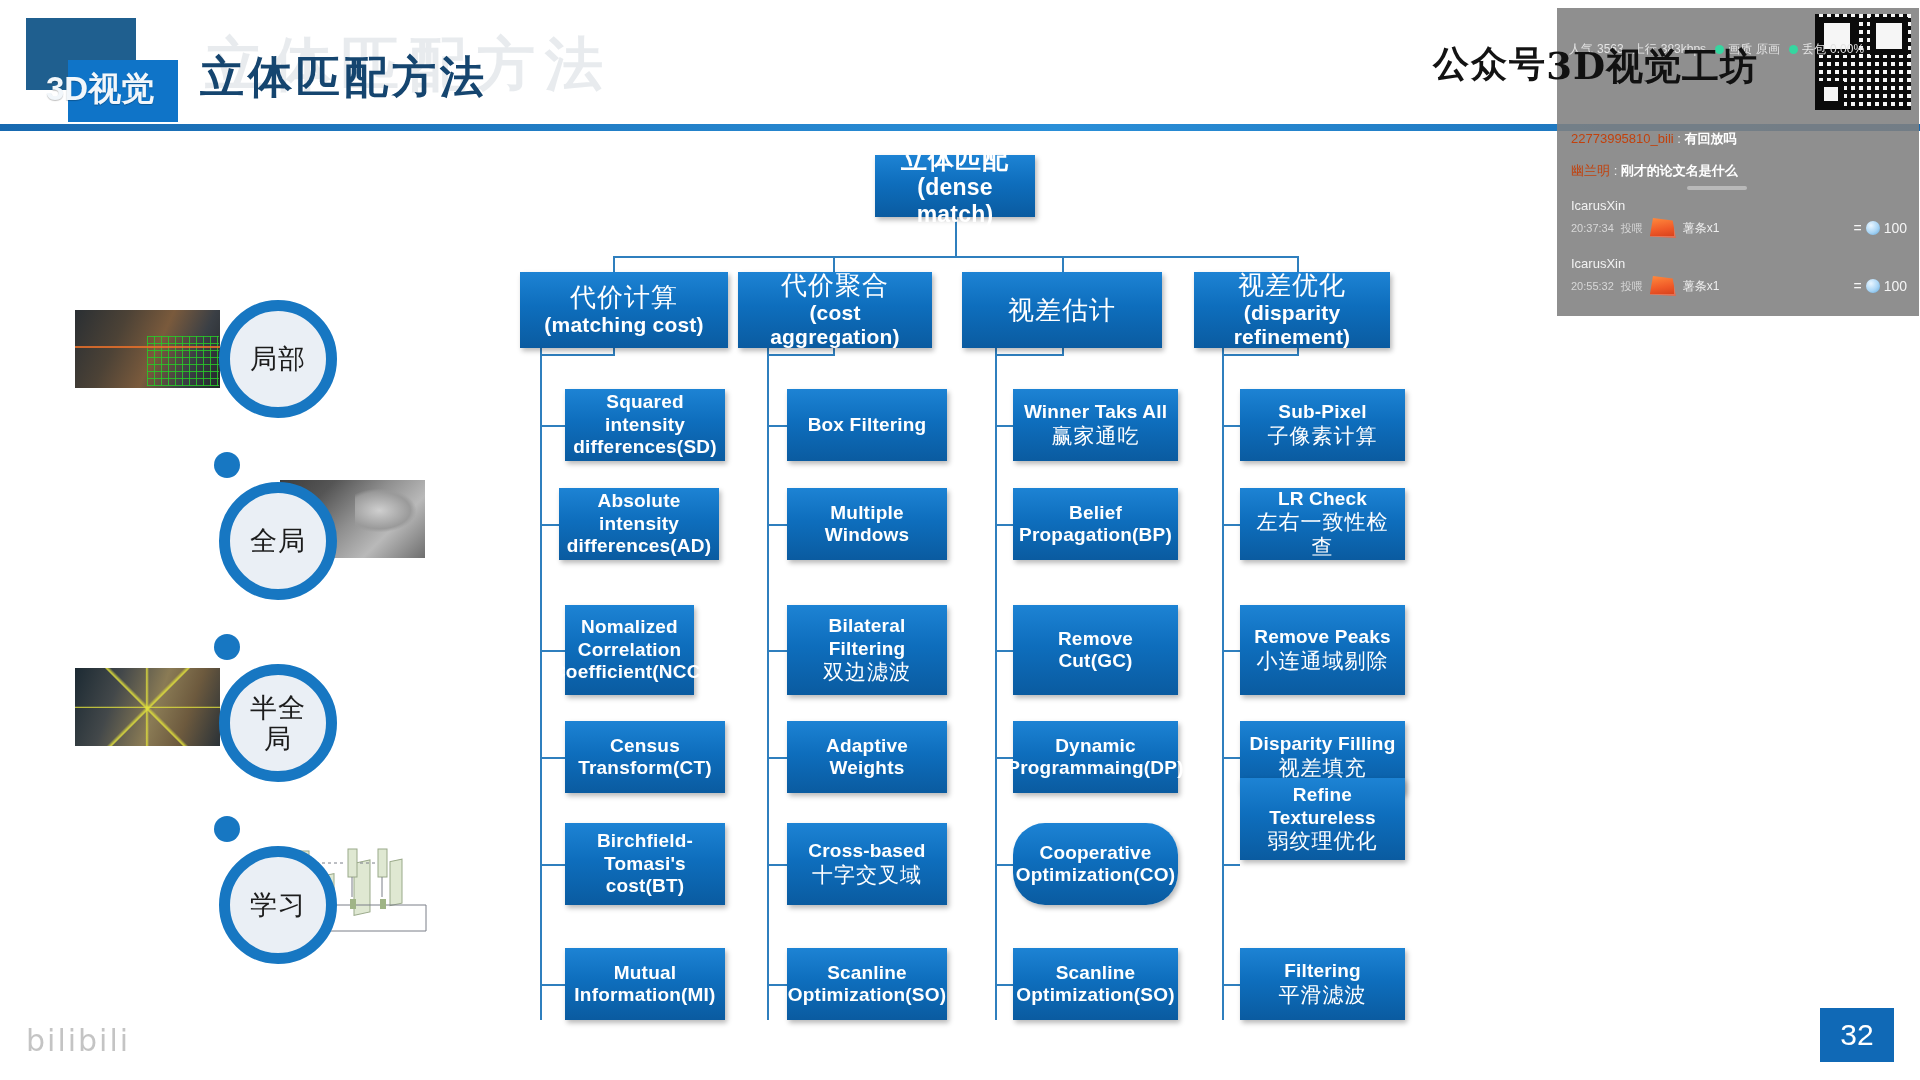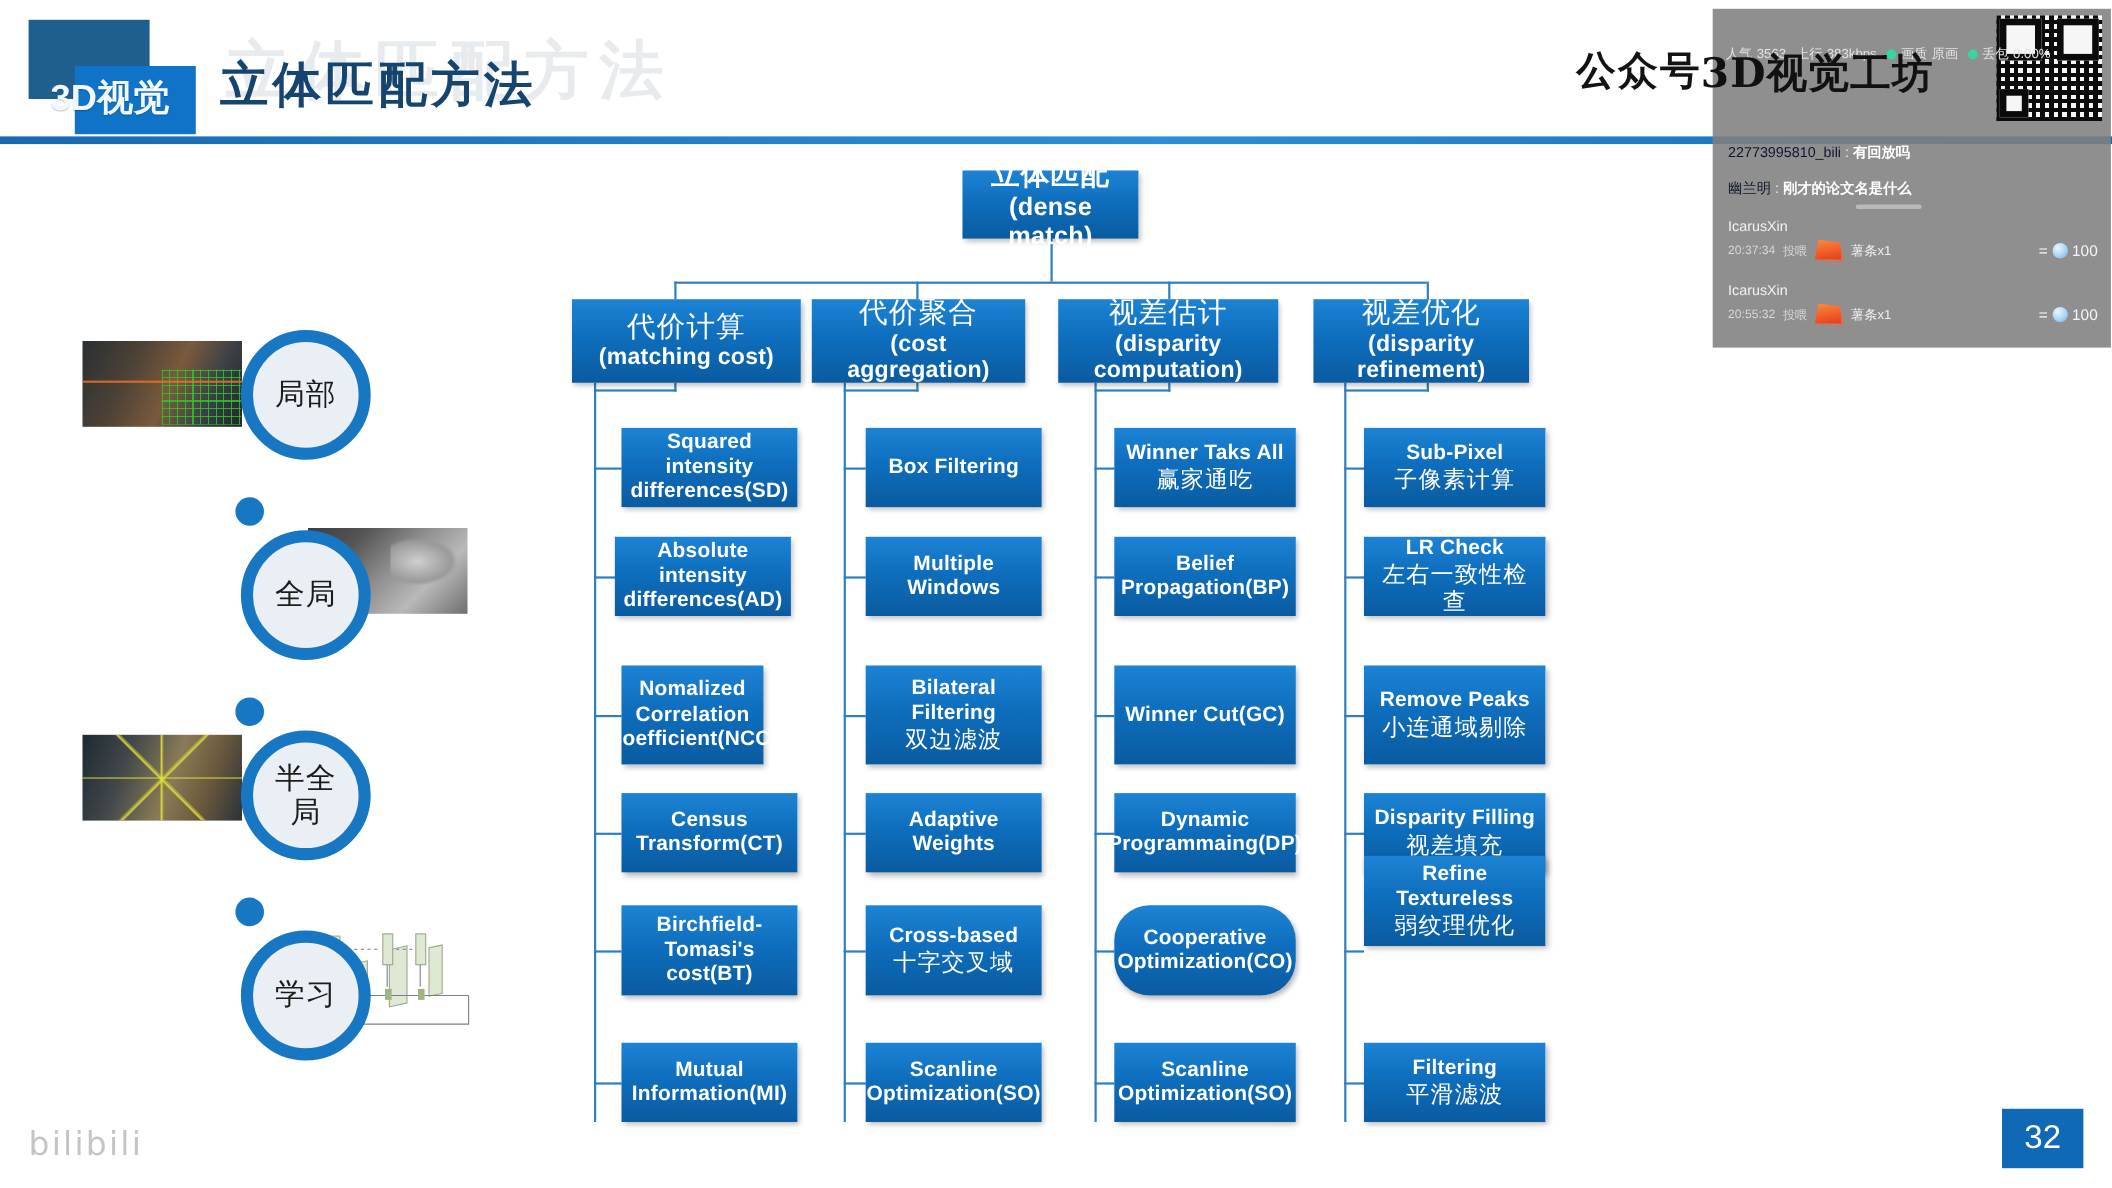--- a/index.html
+++ b/index.html
@@ -134,21 +134,21 @@
     position: absolute; left: 12px; top: 32px; width: 340px; height: 18px;
     display: flex; align-items: center; gap: 9px;
     font-size: 12px; color: #e3e3e3; white-space: nowrap;
   }
   .ov-status .grp { display: flex; align-items: center; gap: 4px; }
   .ov-dot { width: 9px; height: 9px; border-radius: 50%; background: #36d6a0; display:inline-block; }
   .ov-chat {
     position: absolute; left: 14px; width: 330px;
     font-size: 13px; color: #efefef; white-space: nowrap;
   }
-  .ov-chat .uname { color: #0f172a; }
+  .ov-chat .uname { color: #c2410c; }
   .ov-chat .msg { color: #ffffff; font-weight: bold; }
   .ov-divider { position: absolute; left: 130px; top: 178px; width: 60px; height: 4px; background: rgba(220,220,220,.55); border-radius: 2px; }
   .gift-row { position: absolute; left: 14px; width: 340px; height: 54px; }
   .gift-name { font-size: 13px; color: #f2f2f2; }
   .gift-line { display: flex; align-items: center; gap: 7px; margin-top: 5px; }
   .gift-time { font-size: 11px; color: #d8d8d8; white-space: nowrap; }
   .gift-icon {
     width: 26px; height: 20px;
     background: linear-gradient(170deg,#ff8a3d 0%,#f05a28 55%,#d33c19 100%);
     clip-path: polygon(12% 0, 88% 12%, 100% 100%, 0 92%);
@@ -268,21 +268,20 @@
   <div class="node cat" style="left:520px; top:272px; width:208px; height:76px;">
     <div class="ln-cn">代价计算</div>
     <div class="ln-en">(matching cost)</div>
   </div>
   <div class="node cat" style="left:738px; top:272px; width:194px; height:76px;">
     <div class="ln-cn">代价聚合</div>
     <div class="ln-en">(cost aggregation)</div>
   </div>
   <div class="node cat" style="left:962px; top:272px; width:200px; height:76px;">
     <div class="ln-cn">视差估计</div>
-    <div class="ln-en">(disparity computation)</div>
   </div>
   <div class="node cat" style="left:1194px; top:272px; width:196px; height:76px;">
     <div class="ln-cn">视差优化</div>
     <div class="ln-en">(disparity refinement)</div>
   </div>
 
   <div id="leaf-layer">
       <div class="conn h" style="left: 540px; top: 425px; width: 25px;"></div>
       <div class="node" style="left: 565px; top: 389px; width: 160px; height: 72px;">
         <div class="ln-en">Squared intensity<br>differences(SD)</div>
@@ -337,21 +336,21 @@
       <div class="node" style="left: 1013px; top: 389px; width: 165px; height: 72px;">
         <div class="ln-en">Winner Taks All</div>
         <div class="ln-cn">赢家通吃</div>
       </div>
       <div class="conn h" style="left: 995px; top: 524px; width: 18px;"></div>
       <div class="node" style="left: 1013px; top: 488px; width: 165px; height: 72px;">
         <div class="ln-en">Belief<br>Propagation(BP)</div>
       </div>
       <div class="conn h" style="left: 995px; top: 650px; width: 18px;"></div>
       <div class="node" style="left: 1013px; top: 605px; width: 165px; height: 90px;">
-        <div class="ln-en">Winner Cut(GC)</div>
+        <div class="ln-en">Remove Cut(GC)</div>
       </div>
       <div class="conn h" style="left: 995px; top: 757px; width: 18px;"></div>
       <div class="node" style="left: 1013px; top: 721px; width: 165px; height: 72px;">
         <div class="ln-en">Dynamic<br>Programmaing(DP)</div>
       </div>
       <div class="conn h" style="left: 995px; top: 864px; width: 18px;"></div>
       <div class="node" style="left: 1013px; top: 823px; width: 165px; height: 82px; border-radius: 32px;">
         <div class="ln-en">Cooperative<br>Optimization(CO)</div>
       </div>
       <div class="conn h" style="left: 995px; top: 984px; width: 18px;"></div>

